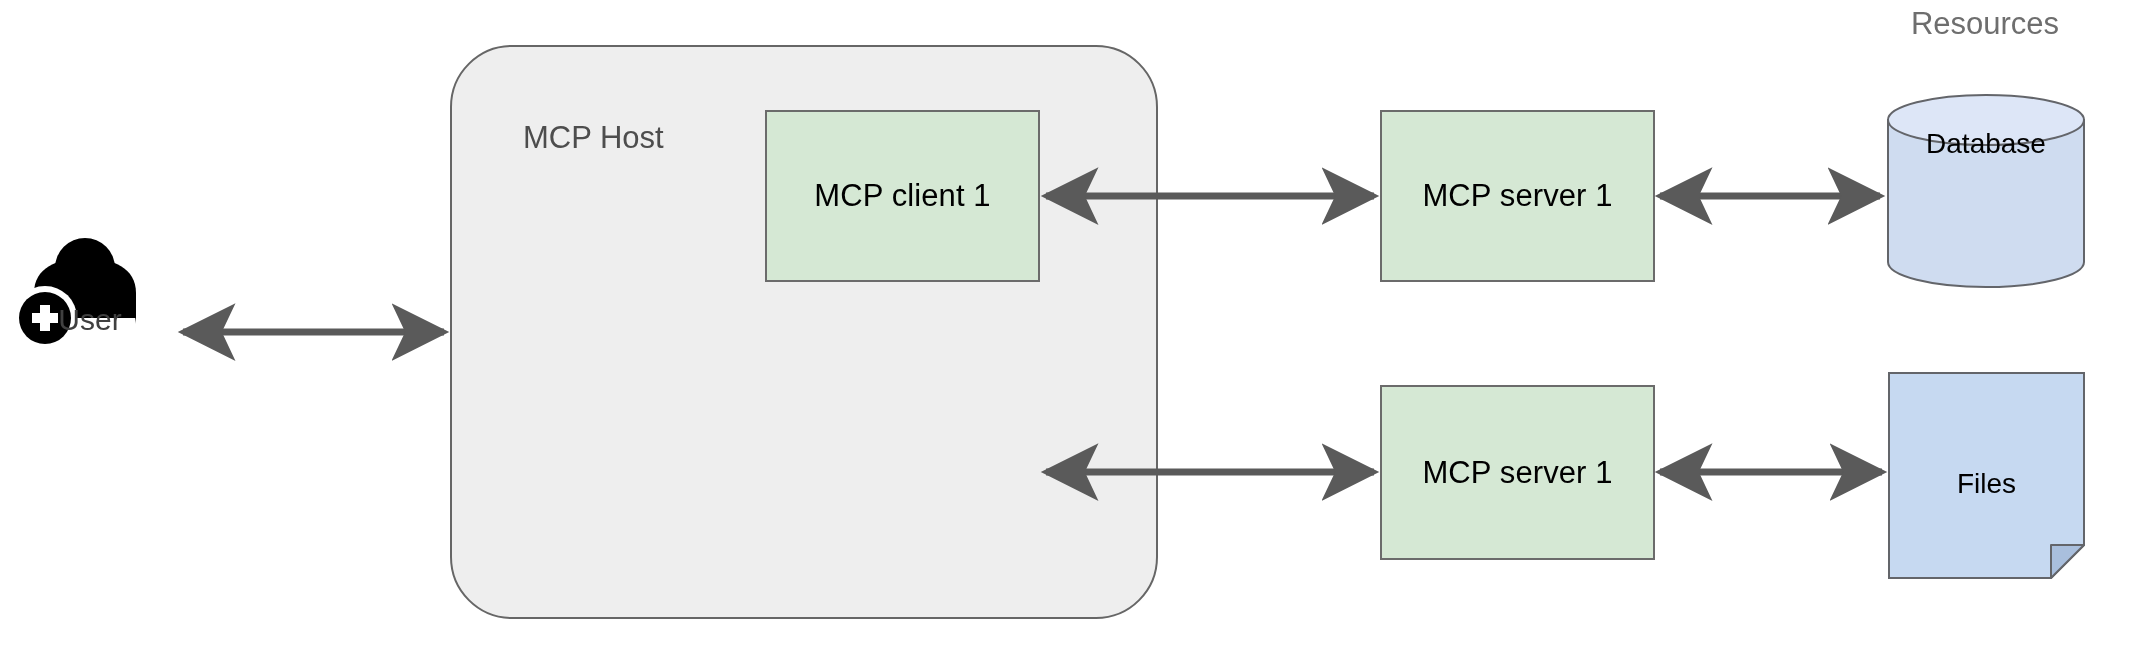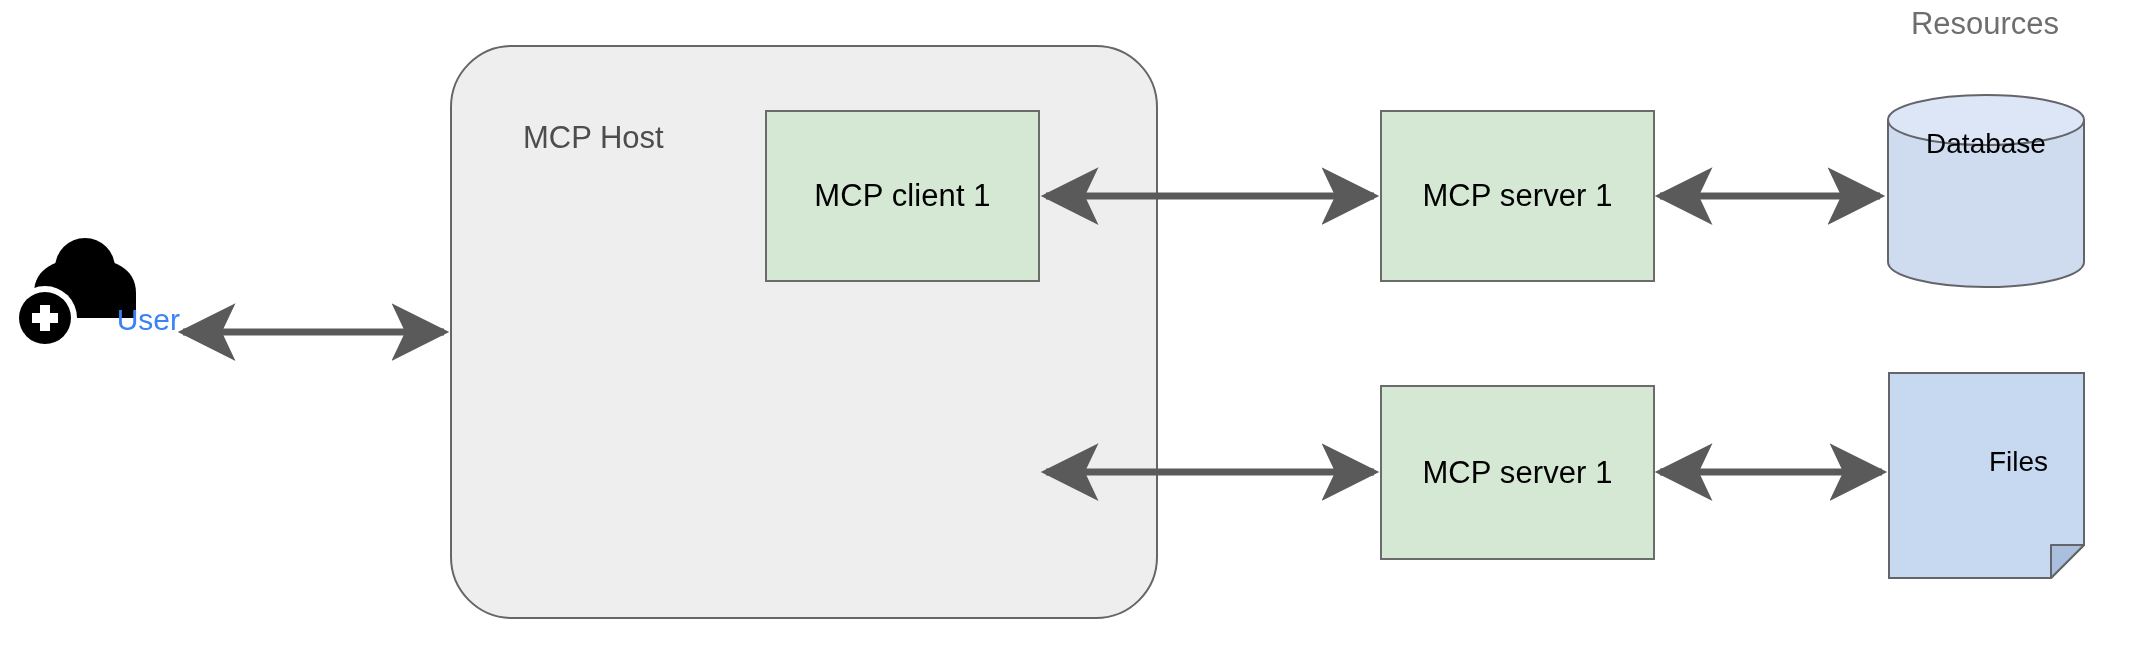--- a/index.html
+++ b/index.html
@@ -49,24 +49,24 @@
   .group-label {
     position: absolute;
     color: #6e6e6e;
     font-size: 31px;
     white-space: nowrap;
     text-align: center;
     font-family: "Liberation Sans", sans-serif;
   }
   .user-label {
     position: absolute;
-    color: #3b82f6;
+    color: #404040;
     font-size: 30px;
     white-space: nowrap;
-    text-align: right;
+    text-align: center;
     font-family: "Liberation Sans", sans-serif;
   }
   .shape-label {
     position: absolute;
     color: #000000;
     font-size: 28px;
     white-space: nowrap;
     font-family: "Liberation Sans", sans-serif;
   }
   .svg-layer {
@@ -112,21 +112,21 @@
   <svg class="svg-layer" viewBox="0 0 2132 666">
     <path d="M 1888 120 L 1888 262 C 1888 276 1932 287 1986 287 C 2040 287 2084 276 2084 262 L 2084 120 Z" fill="#cfdcf0" stroke="#63656a" stroke-width="2"></path>
     <ellipse cx="1986" cy="120" rx="98" ry="25" fill="#dde6f7" stroke="#63656a" stroke-width="2"></ellipse>
   </svg>
   <div class="shape-label" style="left:1888px; top:128px; width:196px; text-align:center;">Database</div>
 
   <svg class="svg-layer" viewBox="0 0 2132 666">
     <path d="M 1889 373 L 2084 373 L 2084 545 L 2051 578 L 1889 578 Z" fill="#c6d9f1" stroke="#63656a" stroke-width="2"></path>
     <path d="M 2084 545 L 2051 578 L 2051 545 Z" fill="#a9bfdd" stroke="#63656a" stroke-width="2" stroke-linejoin="round"></path>
   </svg>
-  <div class="shape-label" style="left:1889px; top:446px; width:195px; text-align:center;padding-left:32px;">Files</div>
+  <div class="shape-label" style="left:1889px; top:468px; width:195px; text-align:center;">Files</div>
 
   <div class="node-box" style="left:765px; top:110px; width:275px; height:172px;">
     <span>MCP client 1</span>
   </div>
 
 
   <div class="node-box" style="left:1380px; top:110px; width:275px; height:172px;">
     <span>MCP server 1</span>
   </div>
 

